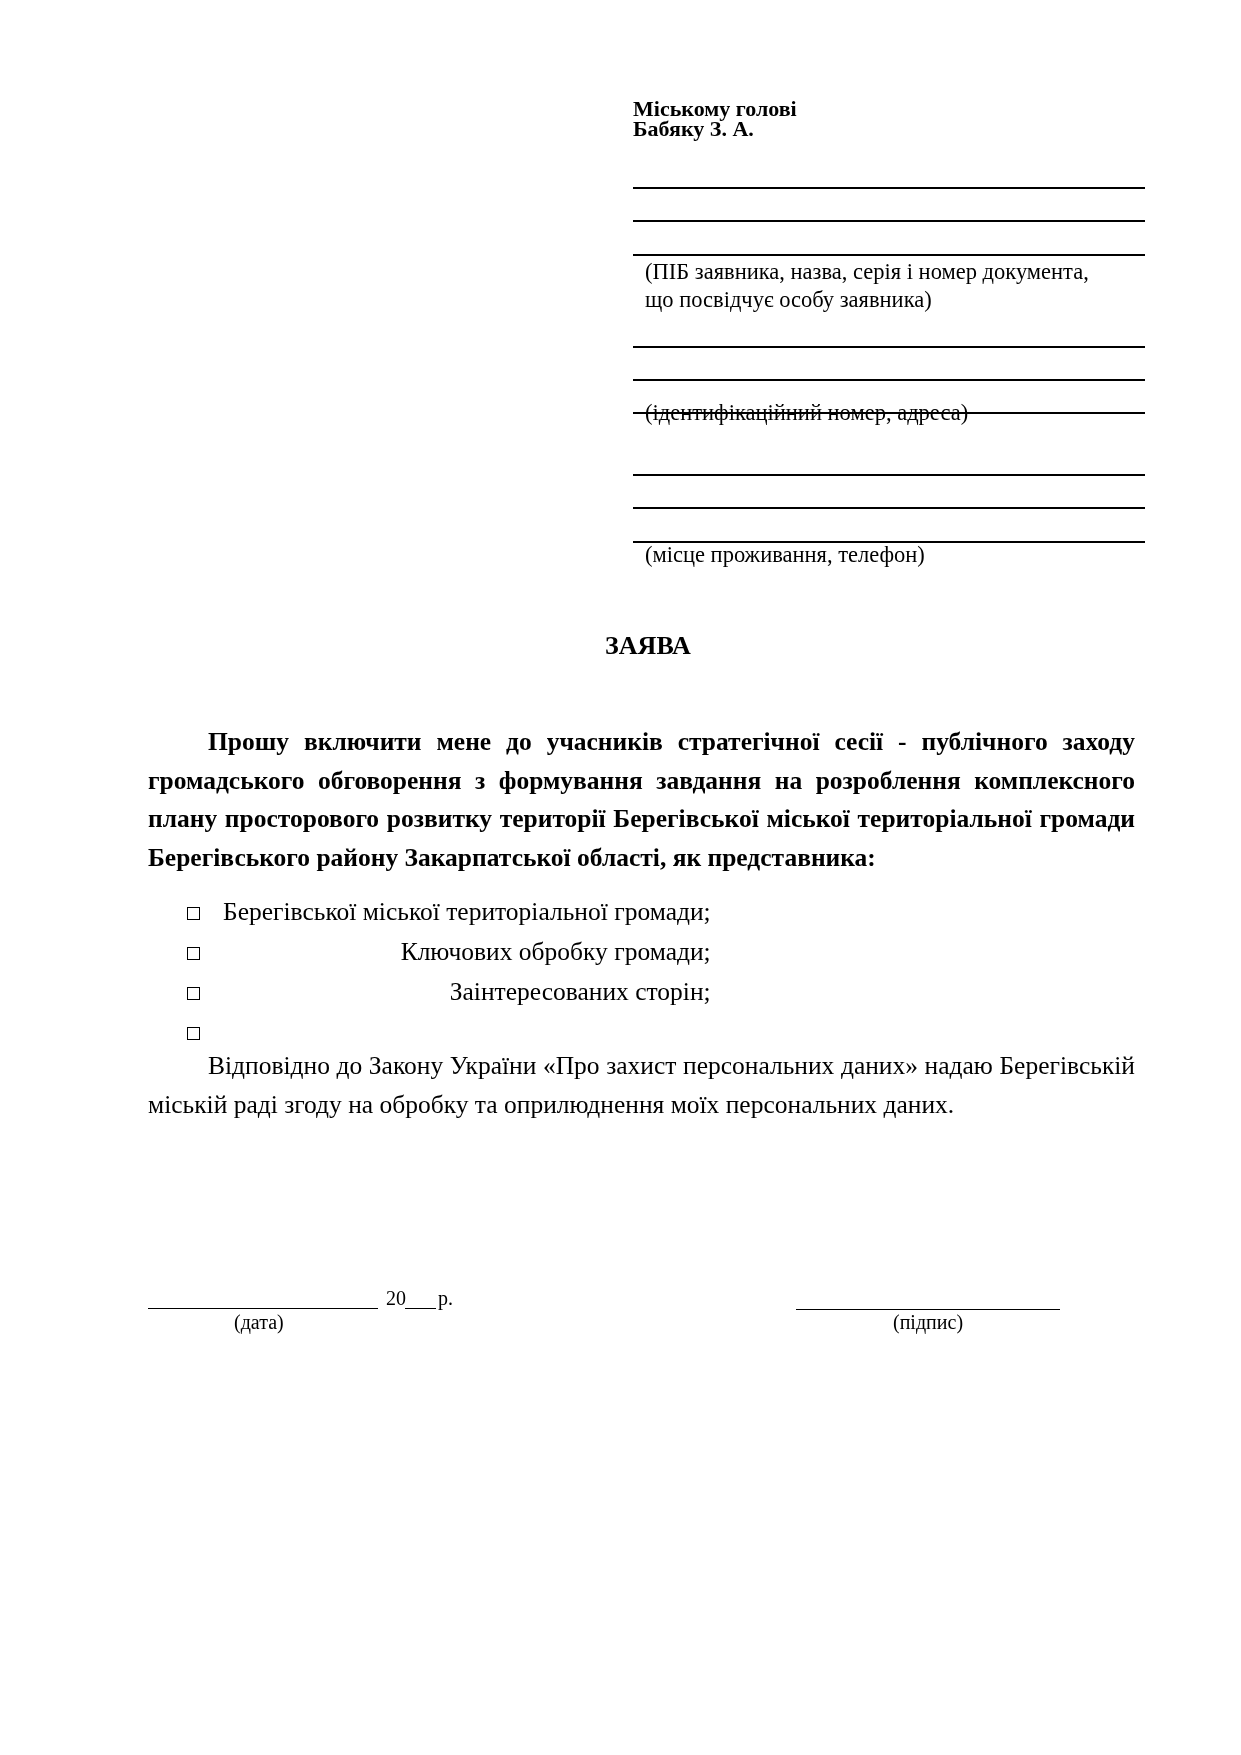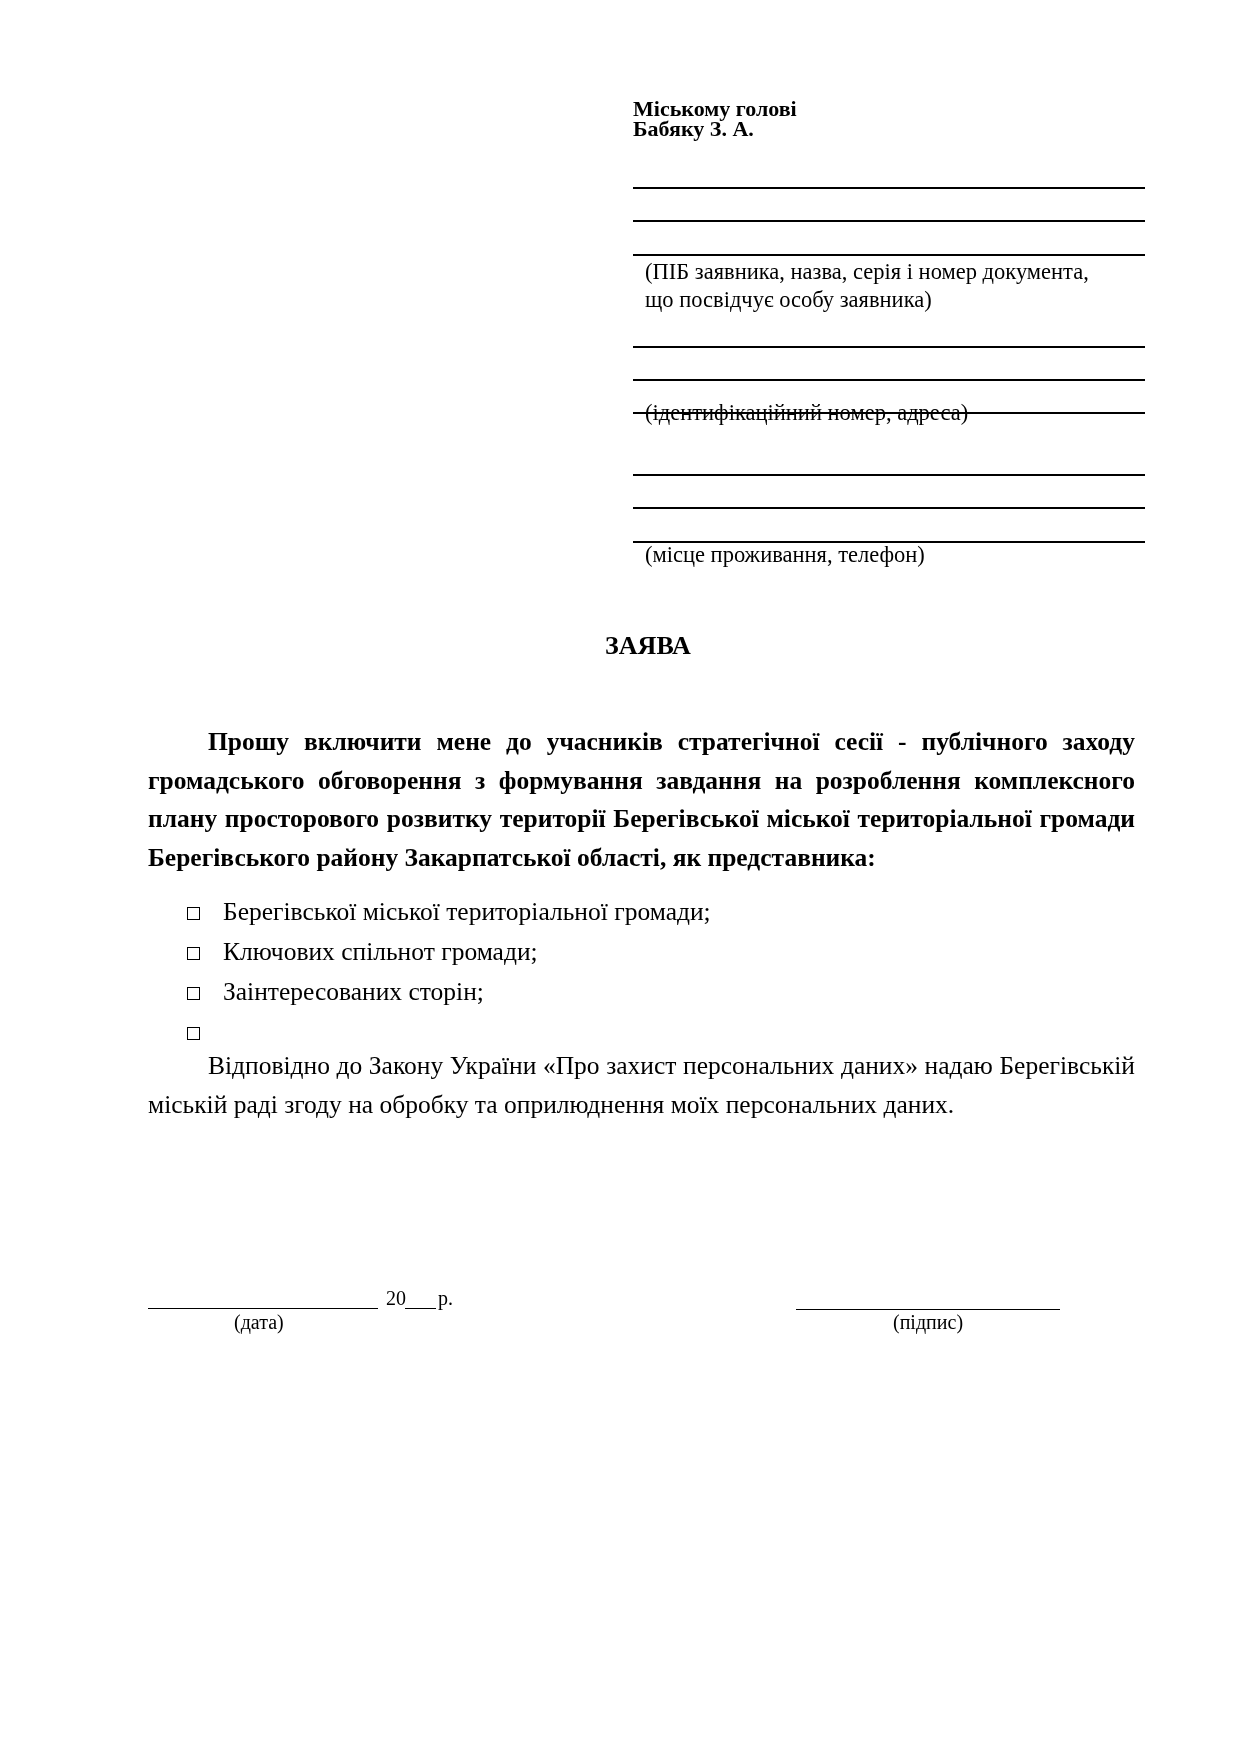--- a/index.html
+++ b/index.html
@@ -5,21 +5,21 @@
   html, body { margin: 0; padding: 0; background: #ffffff; }
   body { width: 1241px; height: 1755px; position: relative; overflow: hidden;
          font-family: "Liberation Serif", "DejaVu Serif", serif; color: #000; }
   .abs { position: absolute; white-space: nowrap; }
   .addressee { left: 633px; font-weight: bold; font-size: 22px; line-height: 31px; }
   .uline { position: absolute; left: 633px; width: 512px; height: 0; border-top: 2.5px solid #000; }
   .caption { position: absolute; left: 633px; font-size: 22.5px; line-height: 28px; white-space: nowrap; margin-left: 12px; }
   .title { position: absolute; left: 0; width: 1296px; text-align: center; font-weight: bold; font-size: 26px; top: 631px; }
   .para { position: absolute; left: 148px; width: 987px; font-size: 25.5px; line-height: 38.6px; text-align: justify; text-indent: 60px; }
   .list { position: absolute; left: 187px; top: 892px; font-size: 25.5px; line-height: 40px; }
-  .li { display: flex; align-items: center; height: 40px; }
+  .li { display: flex; align-items: center; height: 40px; justify-content: space-between; }
   .cb { width: 13px; height: 13px; border: 1px solid #000; box-sizing: border-box; margin-right: 23px; margin-top: 2px; flex: none; }
   .sig { position: absolute; font-size: 20px; white-space: nowrap; }
   .sigline { position: absolute; height: 0; border-top: 1.3px solid #000; }
 </style>
 </head>
 <body>
 
 <div class="abs addressee" style="top:93px;">Міському голові</div>
 <div class="abs addressee" style="top:113px;">Бабяку З. А.</div>
 
@@ -43,21 +43,21 @@
 
 <div class="para" style="top:723px;font-weight:bold;">Прошу включити мене до учасників стратегічної сесії - публічного заходу громадського обговорення з формування завдання на розроблення комплексного плану просторового розвитку території Берегівської міської територіальної громади Берегівського району Закарпатської області, як представника:</div>
 
 <div class="list">
   <div class="li">
     <span class="cb"></span>
     <span>Берегівської міської територіальної громади;</span>
   </div>
   <div class="li">
     <span class="cb"></span>
-    <span>Ключових спільнот громади;</span>
+    <span>Ключових обробку громади;</span>
   </div>
   <div class="li">
     <span class="cb"></span>
     <span>Заінтересованих сторін;</span>
   </div>
   <div class="li">
     <span class="cb"></span>
   </div>
 </div>
 

